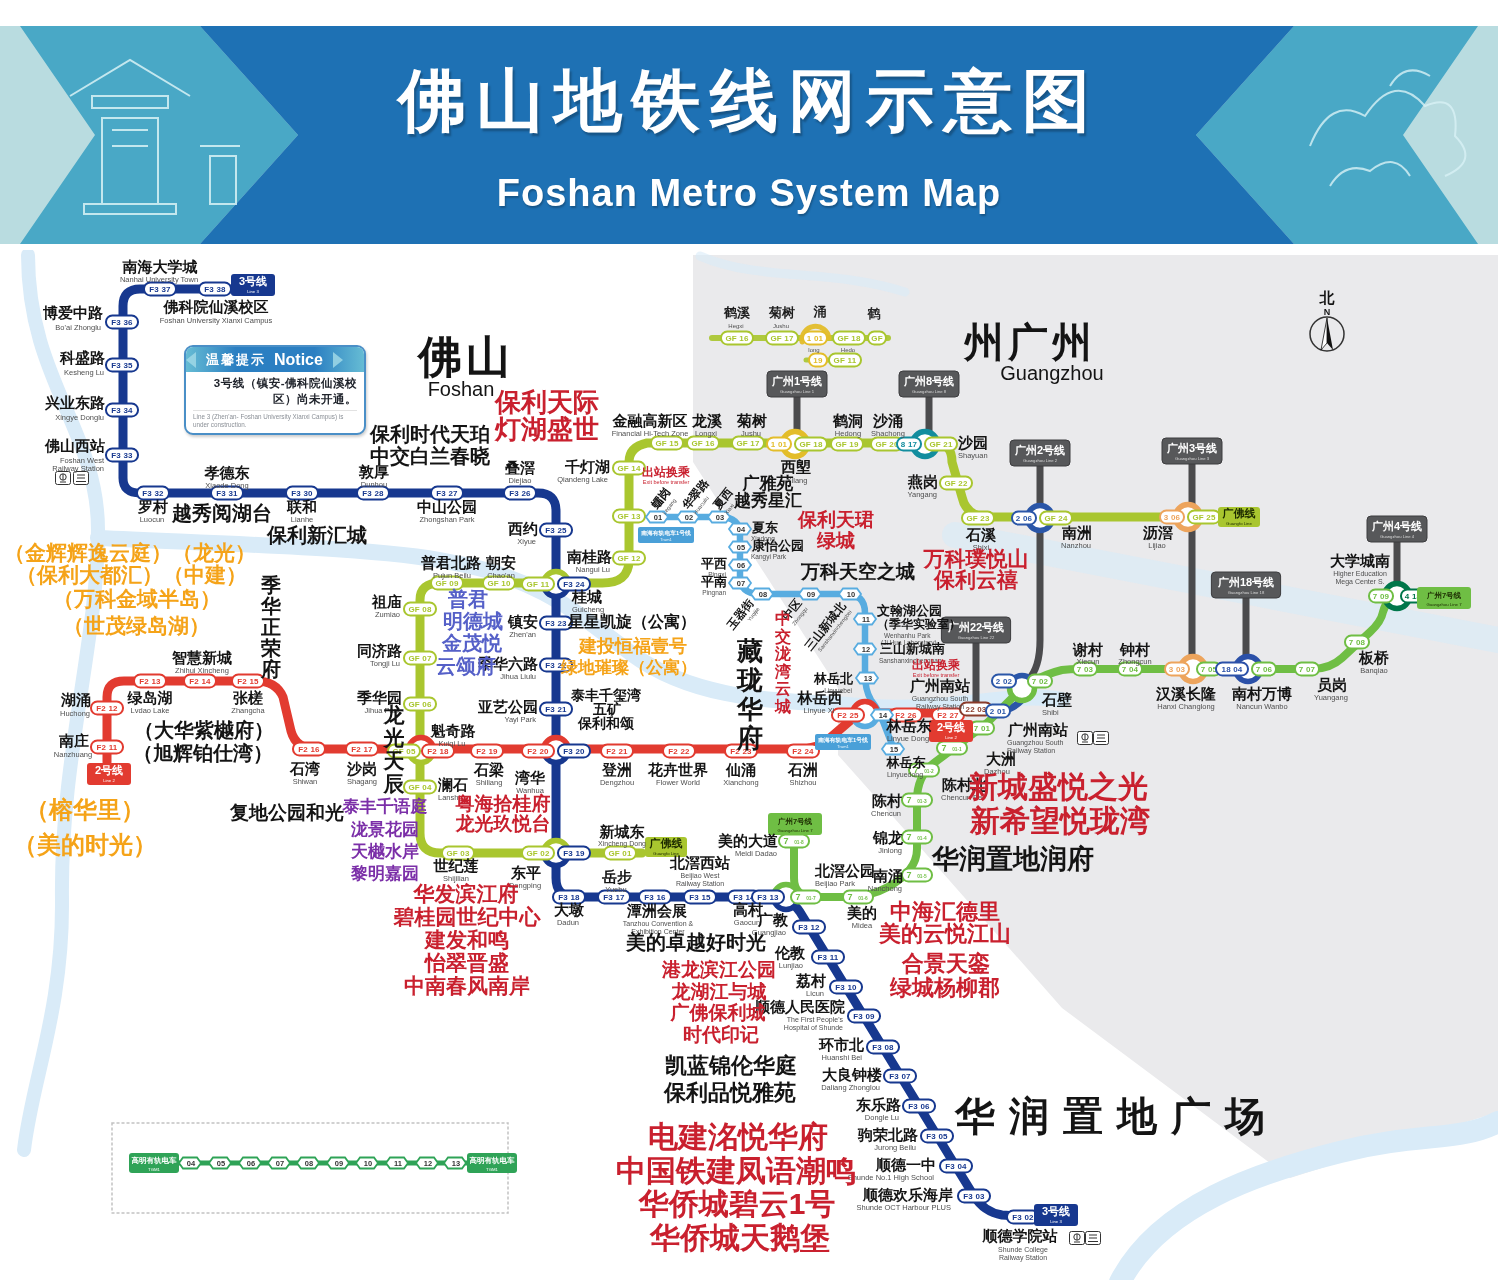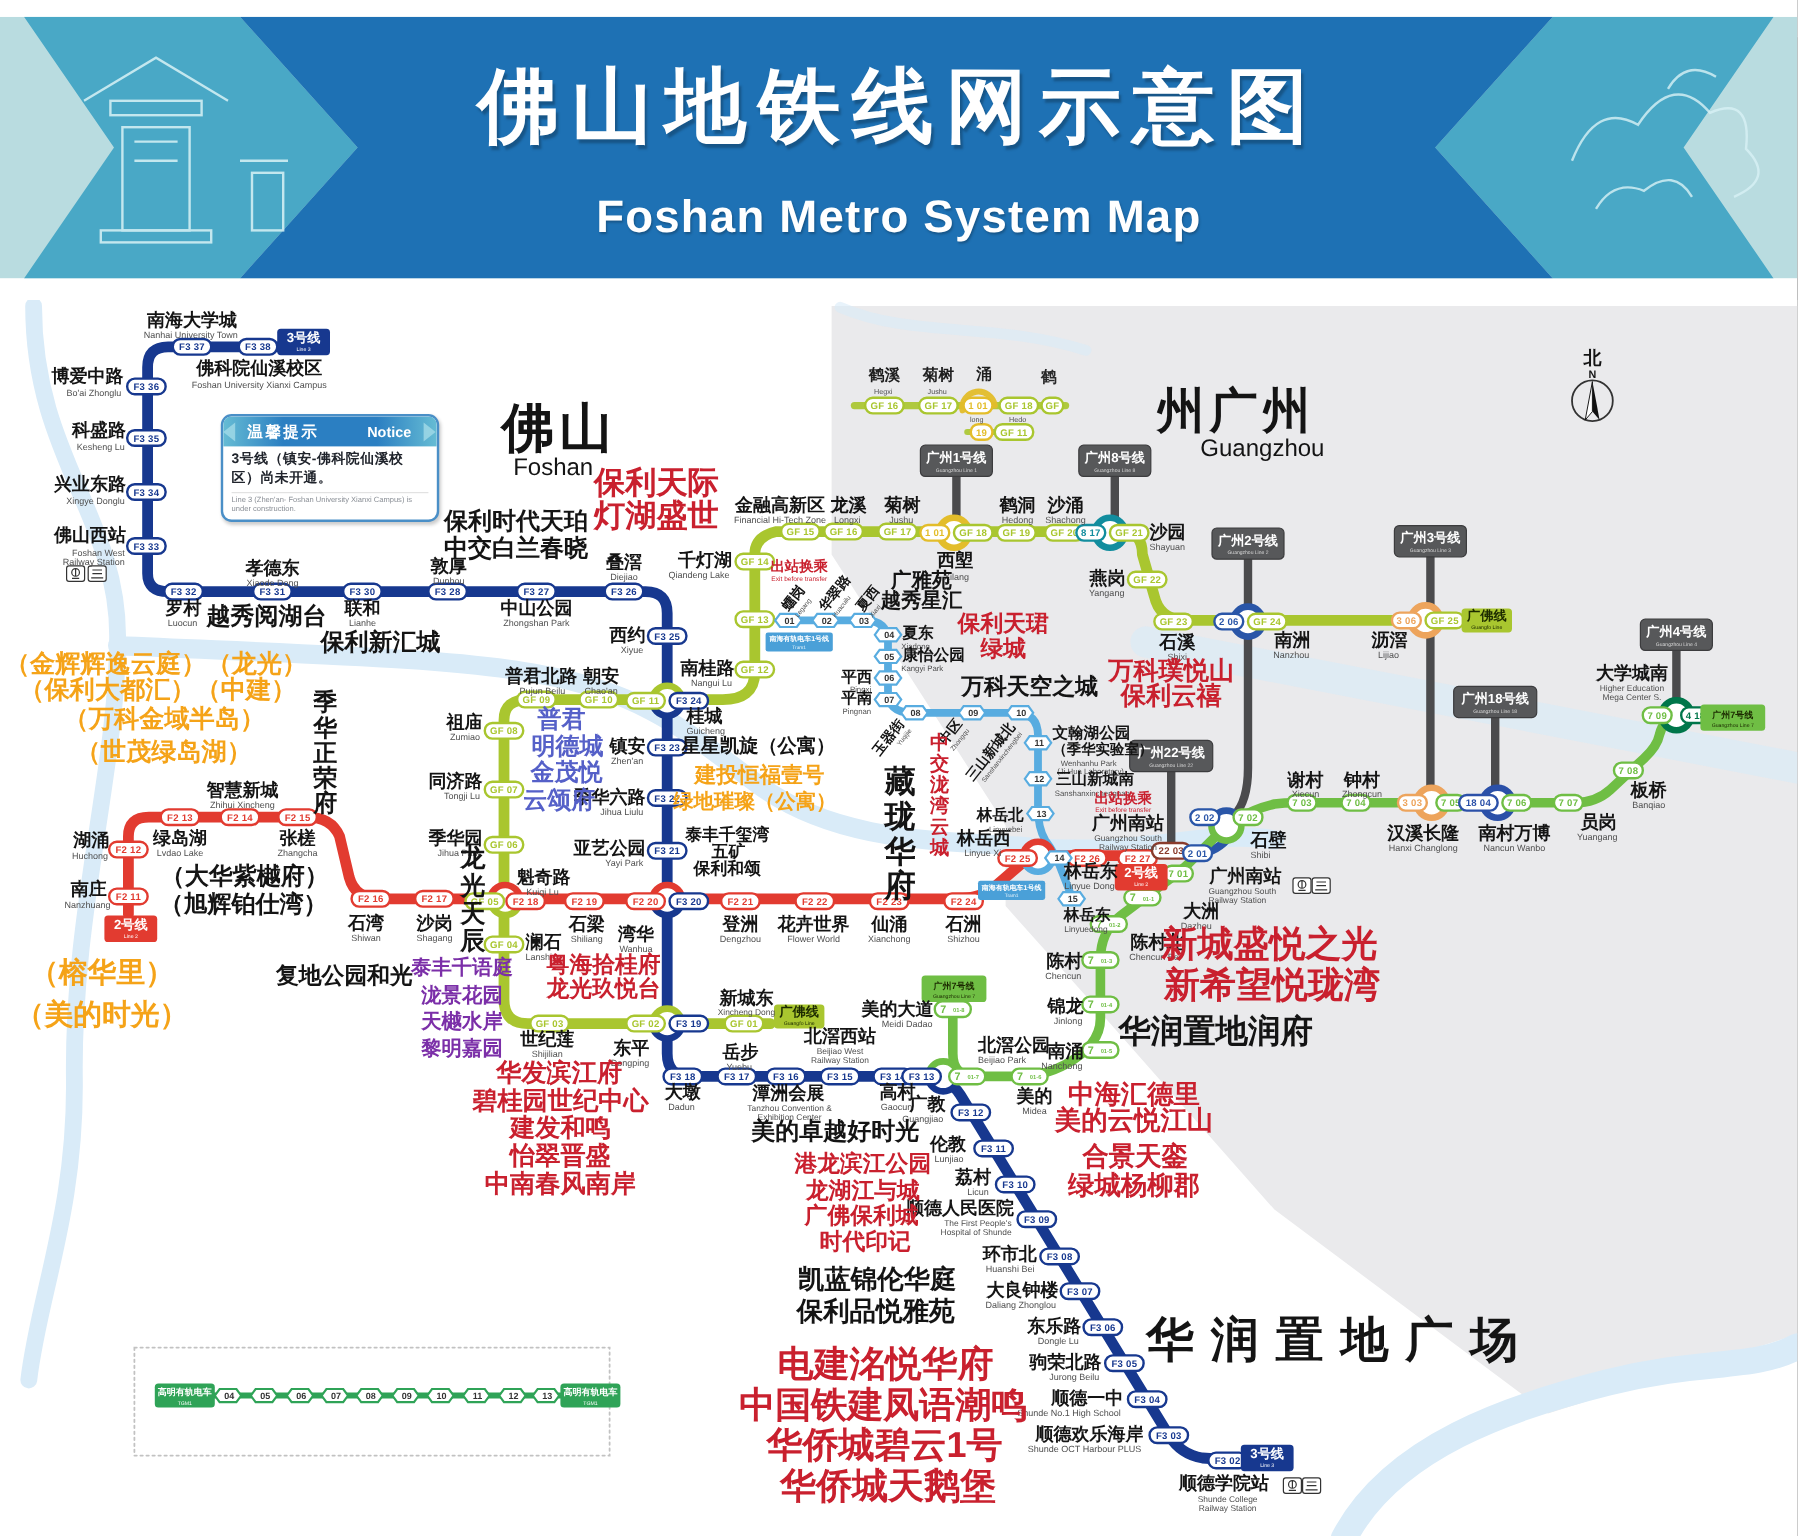--- a/index.html
+++ b/index.html
@@ -1,38 +1,38 @@
 <!DOCTYPE html>
 <html><head>
 <meta charset="utf-8">
 <style>
   html,body{margin:0;padding:0;background:#888;}
   .stage{position:relative;width:1498px;height:1280px;background:#fff;overflow:hidden;
          font-family:"Liberation Sans",sans-serif;}
   .topstrip{position:absolute;left:0;top:0;width:100%;height:30px;background:#fff;border-bottom:1px solid #d8d8d8;}
-  .banner{position:absolute;left:0;top:14px;width:1498px;height:218px;}
+  .banner{position:absolute;left:0;top:26px;width:1498px;height:218px;}
   .banner svg.bart{position:absolute;left:0;top:0;}
   .banner-text{position:absolute;left:0;top:0;width:100%;height:100%;display:flex;flex-direction:column;
                align-items:center;justify-content:center;color:#fff;}
   .banner-text h1{margin:0;font-size:68px;font-weight:700;letter-spacing:10px;text-shadow:2px 3px 2px rgba(0,0,0,.25);}
   .banner-text .sub{font-size:38px;font-weight:700;letter-spacing:1px;margin-top:25px;text-shadow:1px 2px 2px rgba(0,0,0,.25);}
   .map-area{position:absolute;left:0;top:250px;width:1498px;height:1030px;background:#fff;}
   #map-svg{position:absolute;left:0;top:0;width:1498px;height:1030px;}
   #map-svg text{font-family:"Liberation Sans",sans-serif;}
   .notice{position:absolute;left:184px;top:95px;width:178px;height:86px;background:#fff;
           border:2px solid #4a8fc7;border-radius:9px;box-shadow:1px 2px 3px rgba(0,0,0,.2);overflow:hidden;}
   .notice-head{height:25px;background:linear-gradient(90deg,#66bcd4 0%,#2b7fc2 28%,#2b7fc2 72%,#66bcd4 100%);
                display:flex;align-items:center;justify-content:flex-start;gap:8px;color:#fff;position:relative;}
   .notice-head .nt{font-size:13px;font-weight:700;letter-spacing:2px;}
-  .notice-head .nte{font-size:12px;font-weight:700;margin-left:32px;}
+  .notice-head .nte{font-size:16px;font-weight:700;}
   .dec{width:0;height:0;border-top:8px solid transparent;border-bottom:8px solid transparent;opacity:.85;}
   .dec-l{border-right:10px solid #9fd8e6;margin-right:2px;}
   .dec-r{border-left:10px solid #9fd8e6;margin-left:2px;}
   .notice-body{padding:4px 7px 0 7px;}
-  .notice-body .cn{margin:0;font-size:11.5px;font-weight:700;color:#20242c;line-height:1.35;letter-spacing:.5px;}
+  .notice-body .cn{margin:0;font-size:11.5px;font-weight:700;color:#20242c;line-height:1.35;letter-spacing:.5px;text-align:right;}
   .notice-body .en{margin:3px 0 0 0;font-size:6.3px;color:#8a8f96;border-top:1px solid #e2e2e2;padding-top:2px;line-height:1.3;}
 </style>
 </head>
 <body>
 
 <div class="stage">
   <div class="topstrip"></div>
 
   <header class="banner">
     <svg class="bart" width="1498" height="218" viewBox="0 0 1498 218">

